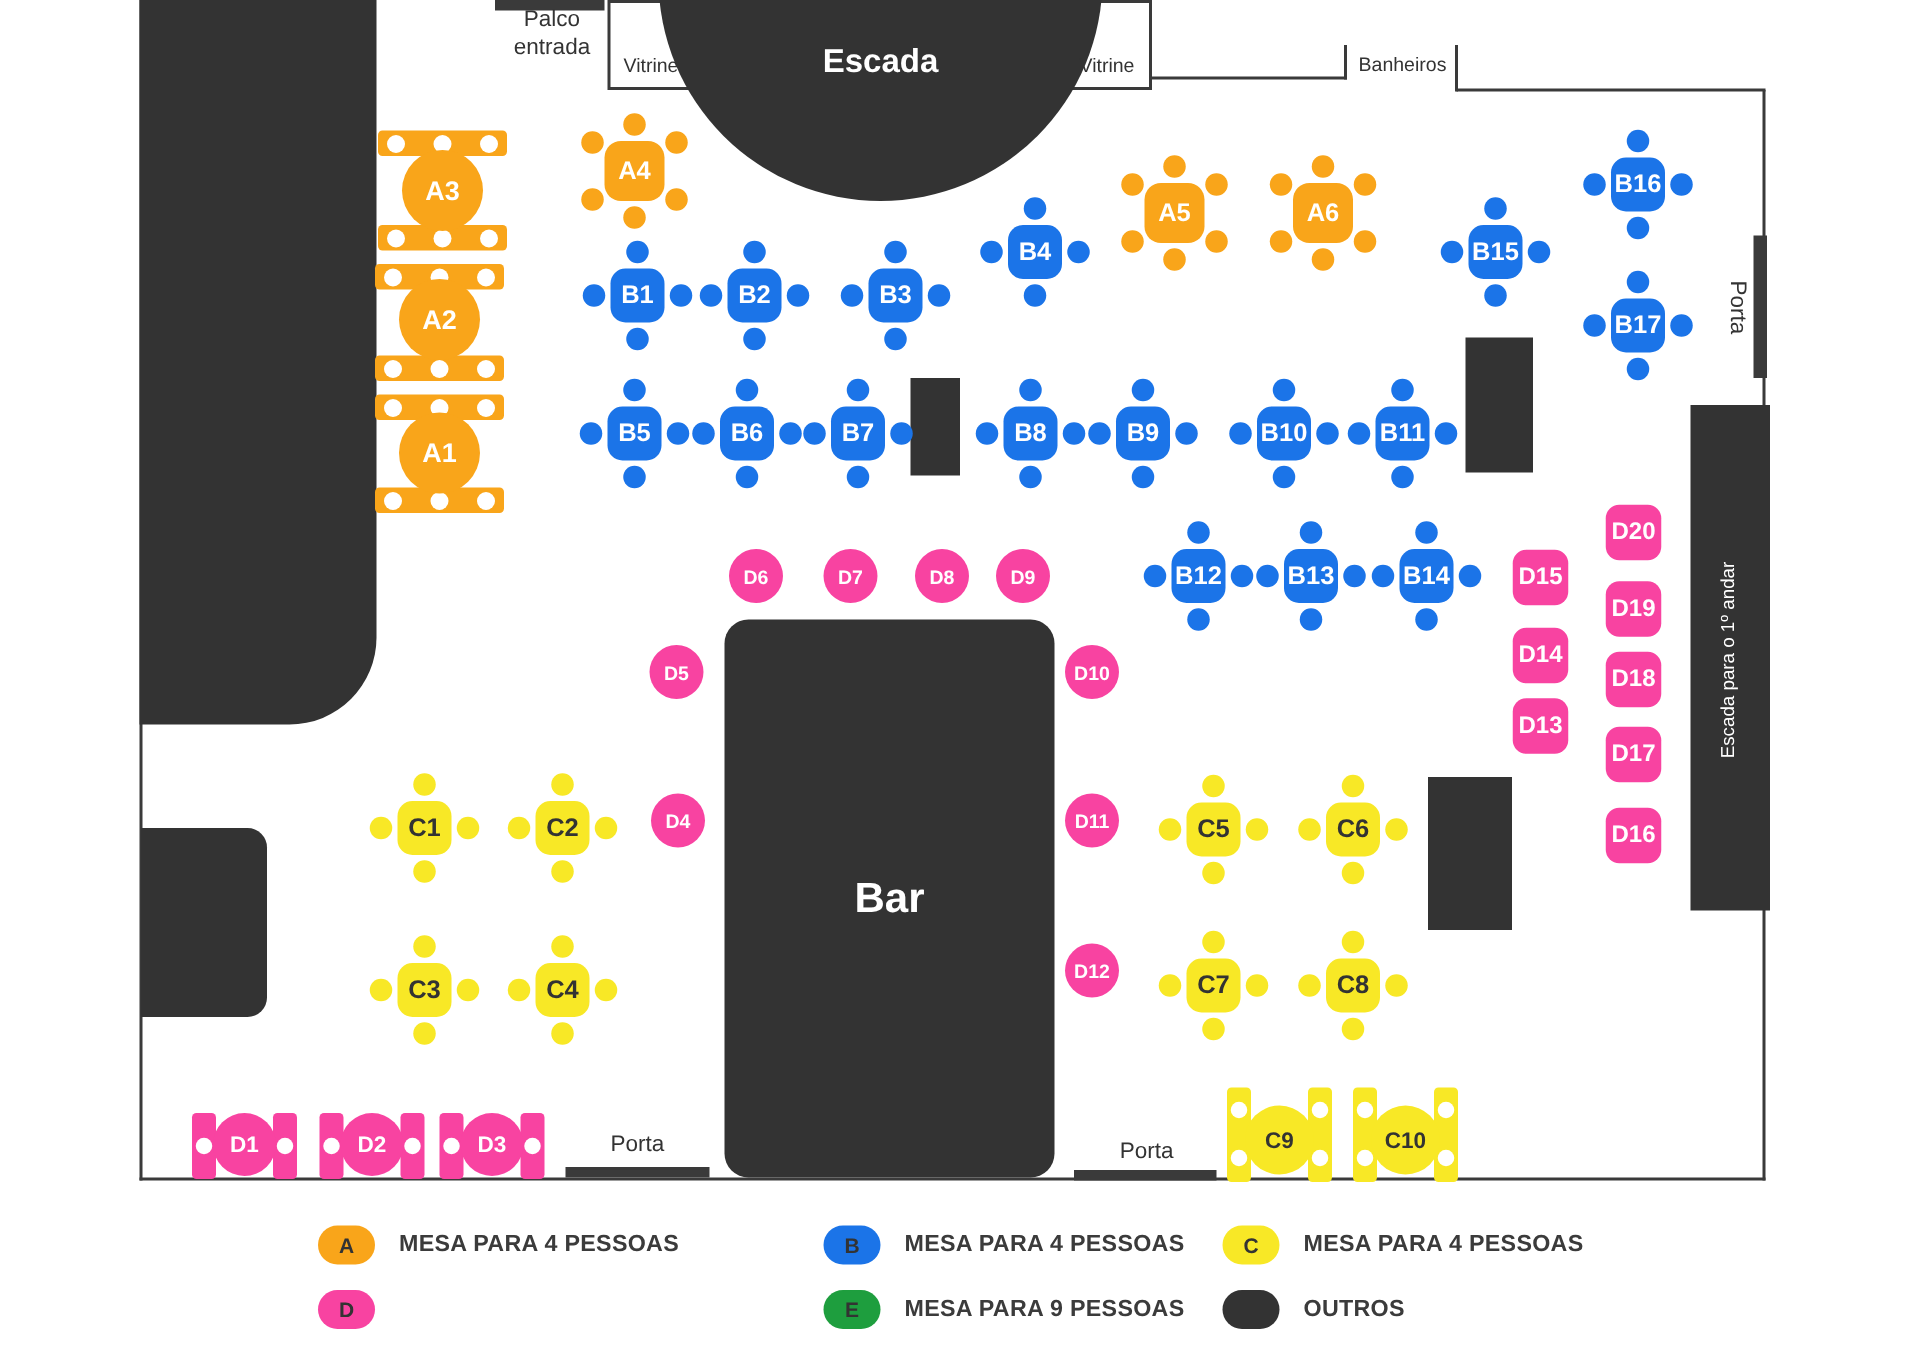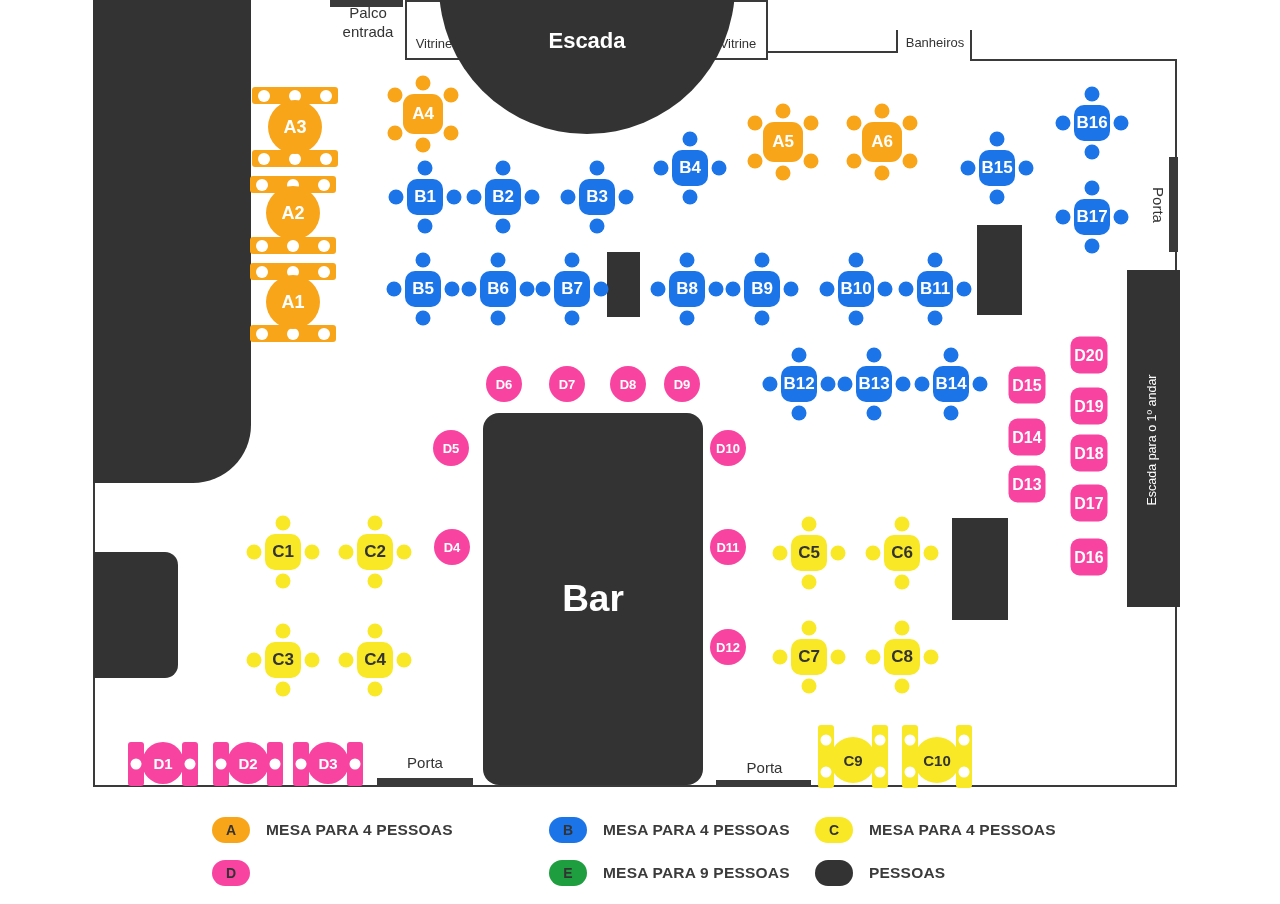--- a/index.html
+++ b/index.html
@@ -66,21 +66,21 @@
   <div class="lbl center" style="left:327px;top:4px;width:82px;font-size:15px;line-height:1.25">Palco entrada</div>
   <div class="lbl center" style="left:898px;top:35px;width:74px;font-size:13px">Banheiros</div>
   <div class="door" style="left:1169px;top:157px;width:9px;height:95px"></div>
   <div class="lbl center rot90" style="left:1129px;top:197px;width:60px;height:16px;font-size:15px">Porta</div>
   <div class="door" style="left:377px;top:778px;width:96px;height:7px"></div>
   <div class="lbl center" style="left:380px;top:754px;width:90px;font-size:15px">Porta</div>
   <div class="door" style="left:716px;top:780px;width:95px;height:7px"></div>
   <div class="lbl center" style="left:722px;top:759px;width:85px;font-size:15px">Porta</div>
 
   <div class="abs dark" style="left:483px;top:413px;width:220px;height:372px;border-radius:16px;display:flex;align-items:center;justify-content:center;z-index:3">
-    <span style="color:#fff;font-size:37px;font-weight:bold">Bar</span>
+    <span style="color:#fff;font-size:28px;font-weight:bold">Bar</span>
   </div>
 
   <div class="abs dark" style="left:1127px;top:270px;width:53px;height:337px;z-index:3"></div>
   <div class="lbl center rotm90" style="left:1053px;top:432px;width:200px;height:16px;color:#fff;font-size:12.5px;z-index:4">Escada para o 1º andar</div>
 
 
   <div id="tables">
       <div class="tblunit" style="left:293px;top:302px">
         <div class="tbox cirA bg-or" style="">A1</div>
       </div>
@@ -451,17 +451,17 @@
     <div class="legend-item" style="left:549px;top:860px">
       <span class="pill" style="background: rgb(30, 158, 62);">
           <span>E</span>
         </span>
       <span class="legend-label">MESA PARA 9 PESSOAS</span>
     </div>
     <div class="legend-item" style="left:815px;top:860px">
       <span class="pill" style="background: rgb(51, 51, 51);">
           <span></span>
         </span>
-      <span class="legend-label">PESSOAS</span>
+      <span class="legend-label">OUTROS</span>
     </div>
   </div>
 
 </div>
 
 </body></html>

